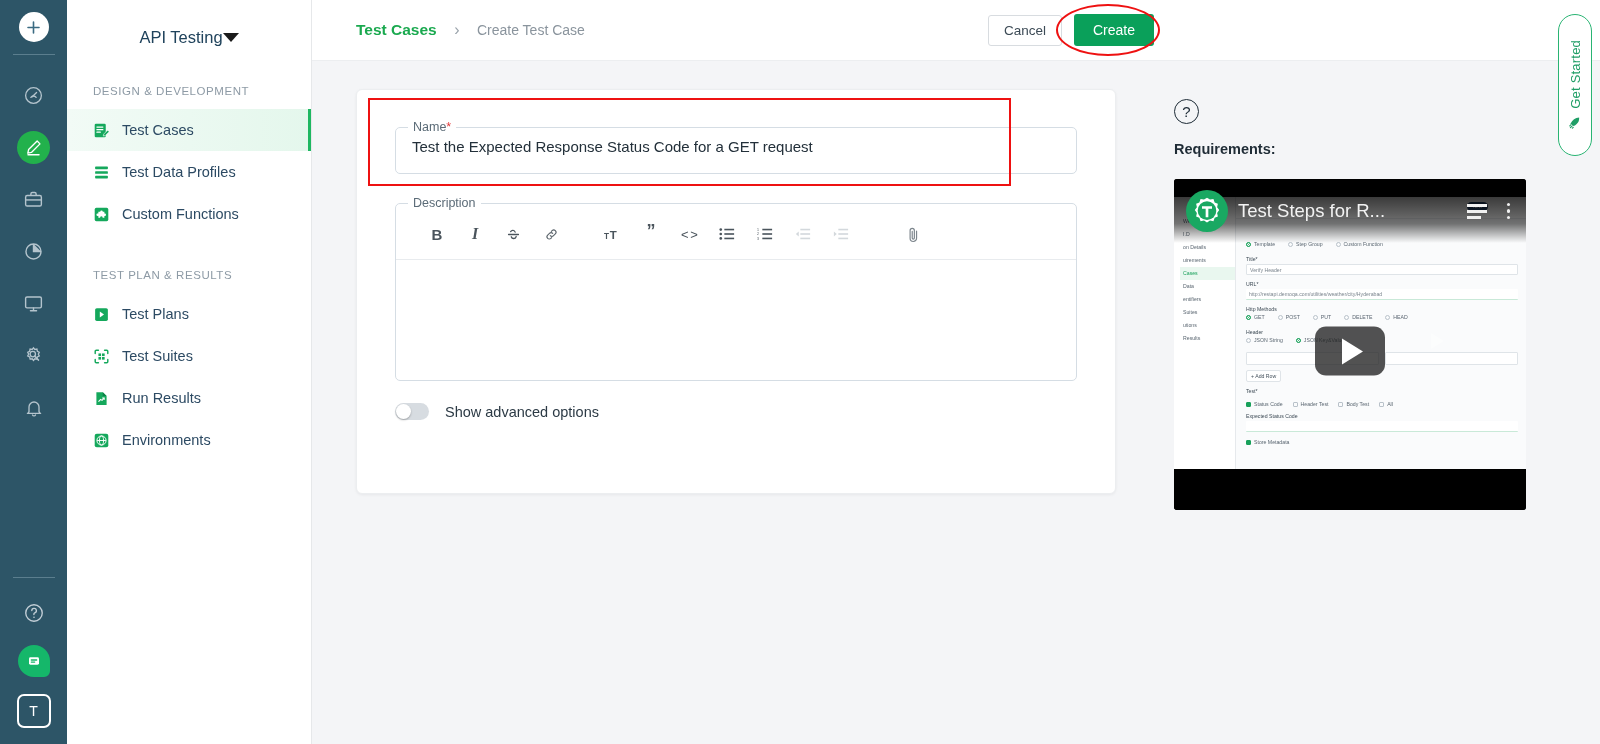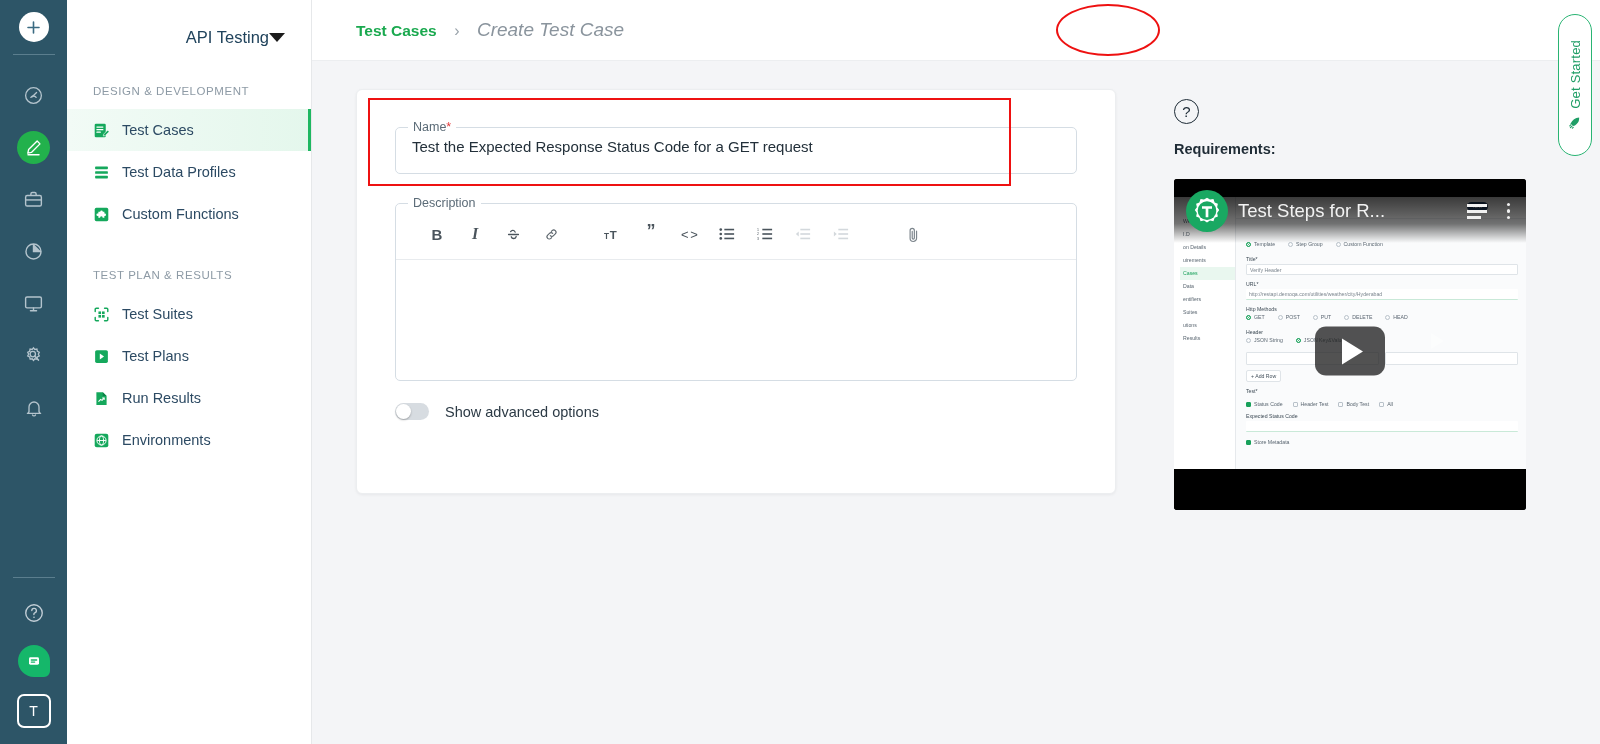--- a/index.html
+++ b/index.html
@@ -48,21 +48,21 @@
     color: #ffffff; font-size: 14px; cursor: pointer;
   }
 
   
   .sidebar {
     width: 245px; flex: 0 0 245px; height: 744px;
     background: #ffffff; border-right: 1px solid #e6e8ea;
     padding-top: 0;
   }
   .proj-row {
-    display: flex; align-items: center; justify-content: flex-end;
+    display: flex; align-items: center; justify-content: center;
     padding: 28px 26px 0 26px; cursor: pointer;
   }
   .proj-name { font-size: 16.5px; color: #20435c; }
   .caret { width: 0; height: 0; border-left: 8px solid transparent; border-right: 8px solid transparent; border-top: 9px solid #1b1b1b; }
   .nav-section { margin-top: 38px; }
   .nav-head {
     font-size: 11.5px; letter-spacing: .55px; color: #8d9aa5;
     padding: 0 26px; margin-bottom: 12px; text-transform: uppercase;
   }
   .nav-item {
@@ -81,21 +81,21 @@
 
   
   .main { flex: 1 1 auto; height: 744px; background: #f4f5f7; display: flex; flex-direction: column; position: relative; min-width: 0; }
   .topbar {
     height: 61px; flex: 0 0 61px; background: #ffffff;
     display: flex; align-items: center; padding: 0 0 0 44px;
     border-bottom: 1px solid #eceef0;
   }
   .crumb-link { color: #1aa94f; font-size: 15.5px; font-weight: bold; cursor: pointer; }
   .crumb-sep { margin: 0 13px; color: #9aa3ab; font-size: 16px; }
-  .crumb-cur { color: #8a949d; font-size: 19px; font-style: italic; }
+  .crumb-cur { color: #8a949d; font-size: 14px; }
   .topbar-actions { margin-left: auto; display: flex; align-items: center; gap: 12px; padding-right: 446px; position: relative; }
   .btn-cancel {
     background: #ffffff; border: 1px solid #d8dce0; border-radius: 3px;
     padding: 7px 15px; font-size: 13.5px; color: #3c4a55; cursor: pointer;
   }
   .btn-create {
     background: #0aa05a; border: none; border-radius: 3px;
     padding: 8px 19px; font-size: 14px; color: #ffffff; cursor: pointer; font-weight: 500;
   }
   .annot-ellipse {
@@ -362,39 +362,39 @@
         <span>Custom Functions</span>
       </div>
     </div>
 
     <div class="nav-section second">
       <div class="nav-head">TEST PLAN &amp; RESULTS</div>
 
 
       <div class="nav-item">
         <span class="nav-ico">
+          <svg width="17" height="17" viewBox="0 0 20 20">
+              <rect x="2.5" y="2.5" width="15" height="15" rx="2" fill="#15a85c"></rect>
+              <path d="M8 6.4l5 3.6-5 3.6z" fill="#ffffff"></path>
+            </svg>
+        </span>
+        <span>Test Plans</span>
+      </div>
+
+      <div class="nav-item">
+        <span class="nav-ico">
           <svg width="17" height="17" viewBox="0 0 20 20" fill="none" stroke="#15a85c" stroke-width="1.7" stroke-linecap="round">
               <path d="M2.6 6.4V3.9a1.3 1.3 0 0 1 1.3-1.3h2.5M13.6 2.6h2.5a1.3 1.3 0 0 1 1.3 1.3v2.5M17.4 13.6v2.5a1.3 1.3 0 0 1-1.3 1.3h-2.5M6.4 17.4H3.9a1.3 1.3 0 0 1-1.3-1.3v-2.5"></path>
               <rect x="6.4" y="6.4" width="3.1" height="3.1" fill="#15a85c" stroke="none"></rect>
               <rect x="10.6" y="6.4" width="3.1" height="3.1" fill="#15a85c" stroke="none"></rect>
               <rect x="6.4" y="10.6" width="3.1" height="3.1" fill="#15a85c" stroke="none"></rect>
               <rect x="10.6" y="10.6" width="3.1" height="3.1" fill="#15a85c" stroke="none"></rect>
             </svg>
         </span>
         <span>Test Suites</span>
-      </div>
-
-      <div class="nav-item">
-        <span class="nav-ico">
-          <svg width="17" height="17" viewBox="0 0 20 20">
-              <rect x="2.5" y="2.5" width="15" height="15" rx="2" fill="#15a85c"></rect>
-              <path d="M8 6.4l5 3.6-5 3.6z" fill="#ffffff"></path>
-            </svg>
-        </span>
-        <span>Test Plans</span>
       </div>
 
       <div class="nav-item">
         <span class="nav-ico">
           <svg width="17" height="17" viewBox="0 0 20 20">
               <path d="M4 2.5h7.5L16 7v10.5H4z" fill="#15a85c"></path>
               <path d="M11.5 2.5 16 7h-4.5z" fill="#0d8048"></path>
               <path d="M6.8 13.4l2.2-2.4 1.6 1.3 2.3-2.6" stroke="#ffffff" stroke-width="1.2" fill="none" stroke-linecap="round" stroke-linejoin="round"></path>
               <path d="M11.2 9.4h1.9v1.9" stroke="#ffffff" stroke-width="1.2" fill="none" stroke-linecap="round"></path>
             </svg>
@@ -416,20 +416,24 @@
     </div>
   </div>
 
   <div class="main">
 
     <div class="topbar">
       <div>
         <span class="crumb-link">Test Cases</span>
         <span class="crumb-sep">›</span>
         <span class="crumb-cur">Create Test Case</span>
+      </div>
+      <div class="topbar-actions">
+        <button class="btn-cancel">Cancel</button>
+        <button class="btn-create">Create</button>
       </div>
       <div class="annot-ellipse ell-create"></div>
     </div>
 
     <div class="content">
 
       <div class="form-card">
 
         <div class="field">
           <fieldset class="fieldset">

